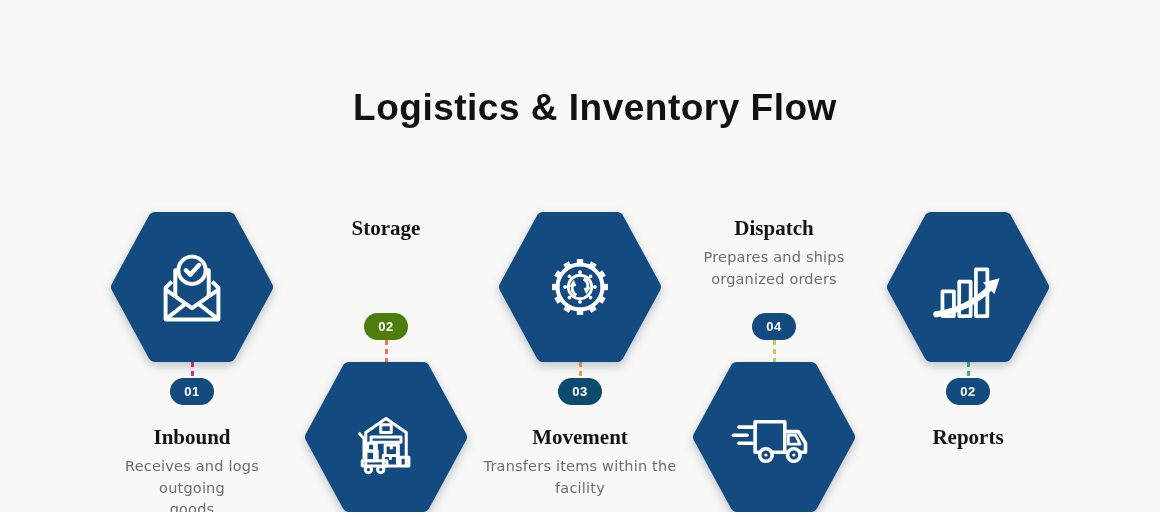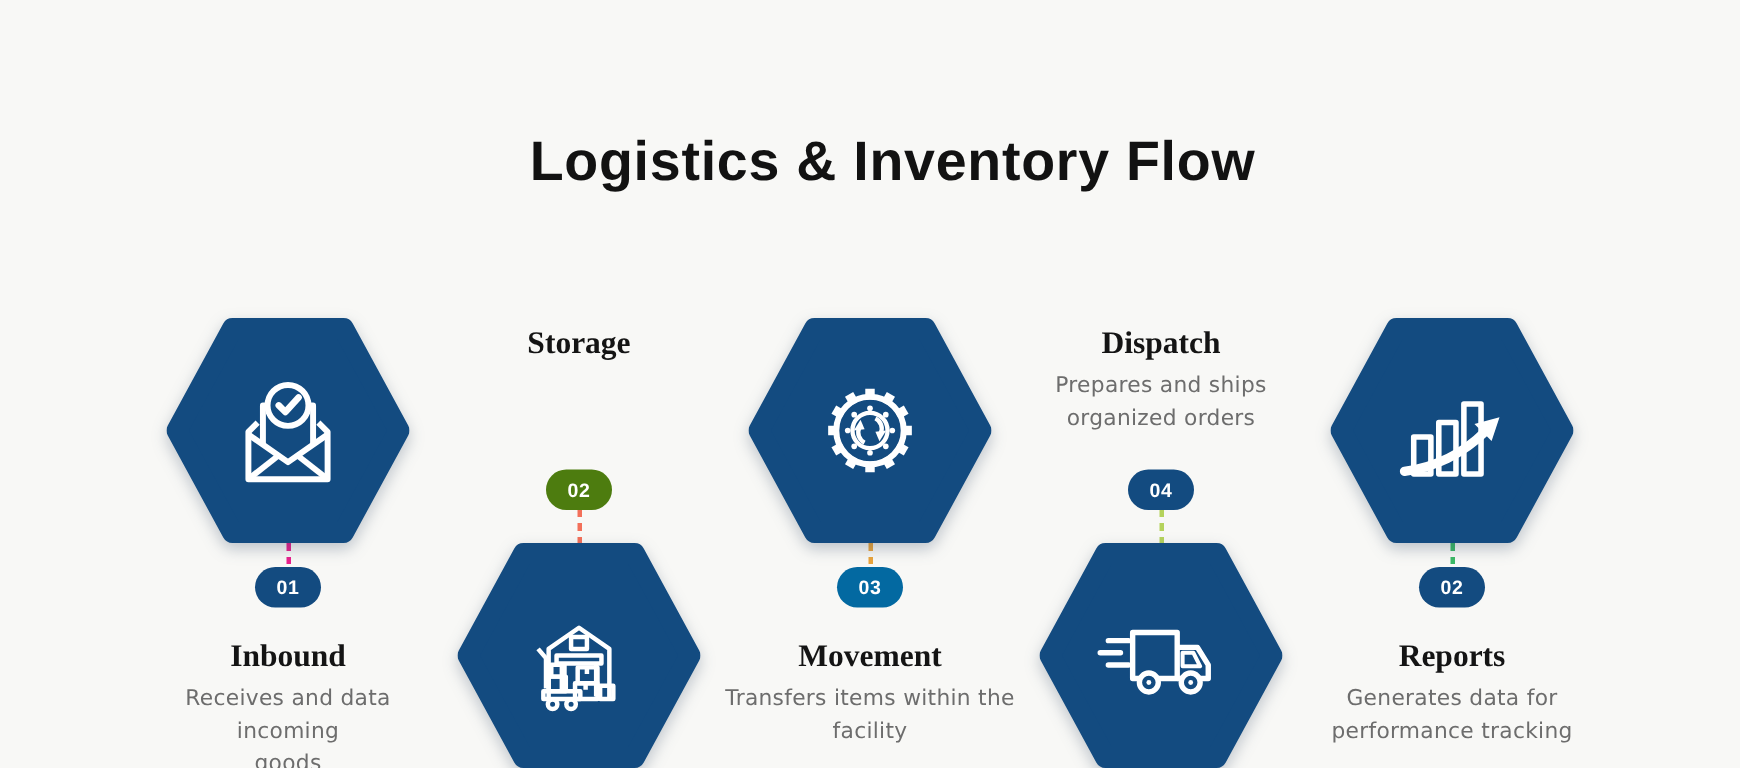--- a/index.html
+++ b/index.html
@@ -92,21 +92,21 @@
           <path d="M20 53 L50 74 L80 53"></path>
           <path d="M21 86 L44 68"></path>
             <path d="M79 86 L56 68"></path>
           <circle cx="50" cy="31" r="15.5" fill="#134b80"></circle>
           <path d="M43 31 L48 36 L58 25" stroke-width="5" stroke-linecap="round"></path>
         </svg>
       </div>
       <div class="connector" style="--c: #e8218d;"></div>
       <div class="badge" style="background-color: rgb(19, 75, 128);">01</div>
       <div class="step-title">Inbound</div>
-      <div class="step-desc">Receives and data incoming
+      <div class="step-desc">Receives and logs outgoing
 goods</div>
     </div>
 
     <div class="col text-top">
       <div class="step-title">Storage</div>
       <div class="badge" style="background-color: #4d7c0f;">02</div>
       <div class="connector" style="--c: #f3705a;"></div>
       <div class="hex">
         <svg class="hex-shape" width="162" height="150" viewBox="0 0 162 150">
           <polygon points="44,7 118,7 155,75 118,143 44,143 7,75" stroke-width="14" stroke-linejoin="round" fill="#134b80" stroke="#134b80"></polygon>
@@ -164,21 +164,21 @@
               <circle cx="61.7" cy="38.3" r="2.1"></circle>
           </g>
           <circle cx="50" cy="50" r="13" stroke-width="3.2"></circle>
           <path d="M54 41 A8.5 8.5 0 0 1 58 52" stroke-width="3.2"></path>
           <polygon points="54,51 62,50 57,58" fill="#ffffff" stroke="none"></polygon>
           <path d="M46 59 A8.5 8.5 0 0 1 42 48" stroke-width="3.2"></path>
           <polygon points="46,49 38,50 43,42" fill="#ffffff" stroke="none"></polygon>
         </svg>
       </div>
       <div class="connector" style="--c: #eaa43c;"></div>
-      <div class="badge" style="background-color: #0369a1;">03</div>
+      <div class="badge" style="background-color: #0c4a6e;">03</div>
       <div class="step-title">Movement</div>
       <div class="step-desc">Transfers items within the
 facility</div>
     </div>
 
     <div class="col text-top">
       <div class="step-title">Dispatch</div>
       <div class="step-desc">Prepares and ships
 organized orders</div>
       <div class="badge" style="background-color: rgb(19, 75, 128);">04</div>
@@ -211,20 +211,18 @@
           <rect x="21" y="55" width="13" height="28"></rect>
           <rect x="40" y="44" width="13" height="39"></rect>
           <rect x="59" y="30" width="13" height="53"></rect>
           <path d="M14 81 C36 78 58 68 75 51" stroke-width="7" stroke-linecap="round"></path>
           <polygon points="86,40 67,45 80,58" fill="#ffffff" stroke="none"></polygon>
         </svg>
       </div>
       <div class="connector" style="--c: #3bb966;"></div>
       <div class="badge" style="background-color: rgb(19, 75, 128);">02</div>
       <div class="step-title">Reports</div>
-      <div class="step-desc">Generates data for
-performance tracking</div>
     </div>
 
   </div>
 
   <div class="bottom-strip"></div>
 </div>
 
 </body></html>

